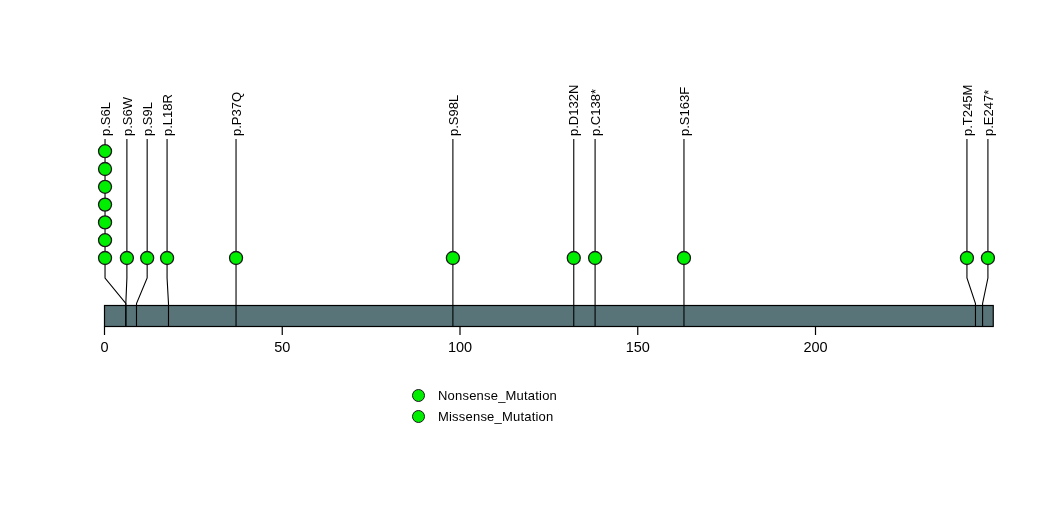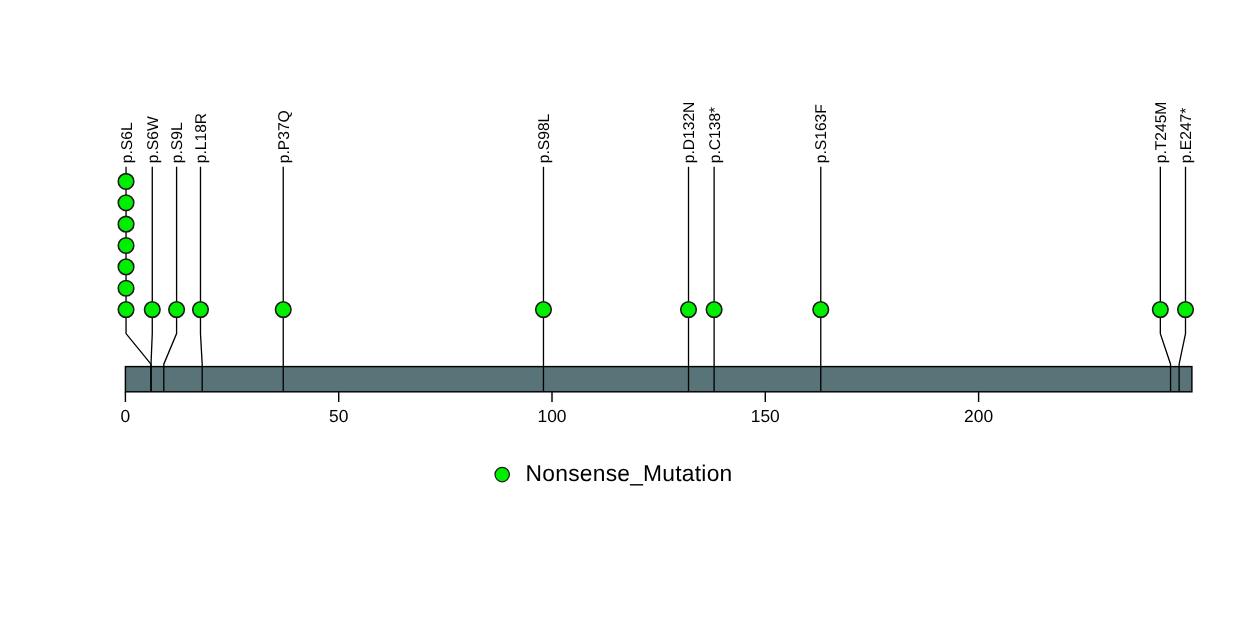--- a/index.html
+++ b/index.html
@@ -21,21 +21,21 @@
     display:flex;align-items:center;height:19px;
   }
   .legend-swatch{
     width:13px;height:13px;border-radius:50%;
     border:1.3px solid #1a1a1a;
     box-sizing:border-box;
     background:#00ee00;
     margin-right:13px;
   }
   .legend-label{
-    font-size:19px;color:#000000;letter-spacing:0.2px;
+    font-size:13px;color:#000000;letter-spacing:0.2px;
   }
 </style>
 </head>
 <body>
 
 <div class="canvas">
   <svg id="plot" width="1047" height="524" viewBox="0 0 1047 524">
       <rect x="104.5" y="305.5" width="888.75" height="21" fill="#587478" stroke="#000000" stroke-width="1.2"></rect>
       <line x1="104.5" y1="326.5" x2="104.5" y2="335" stroke="#000000" stroke-width="1.2"></line>
       <text x="104.5" y="352" text-anchor="middle" font-size="14.5">0</text>
@@ -86,14 +86,18 @@
       <path d="M 987.9175 139 L 987.9175 278 L 982.585 303.5 L 982.585 326.5" fill="none" stroke="#000000" stroke-width="1.1"></path>
       <circle cx="987.9175" cy="258" r="6.5" fill="#00ee00" stroke="#1a1a1a" stroke-width="1.3"></circle>
       <text transform="translate(987.9175,136) rotate(-90)" dy="0.36em" font-size="13" text-anchor="start">p.E247*</text>
     </svg>
 
   <div class="legend">
     <div class="legend-row">
       <span class="legend-swatch" style="background: rgb(0, 238, 0);"></span>
       <span class="legend-label">Nonsense_Mutation</span>
     </div>
+    <div class="legend-row">
+      <span class="legend-swatch" style="background: rgb(0, 238, 0);"></span>
+      <span class="legend-label">Missense_Mutation</span>
+    </div>
   </div>
 </div>
 
 </body></html>

